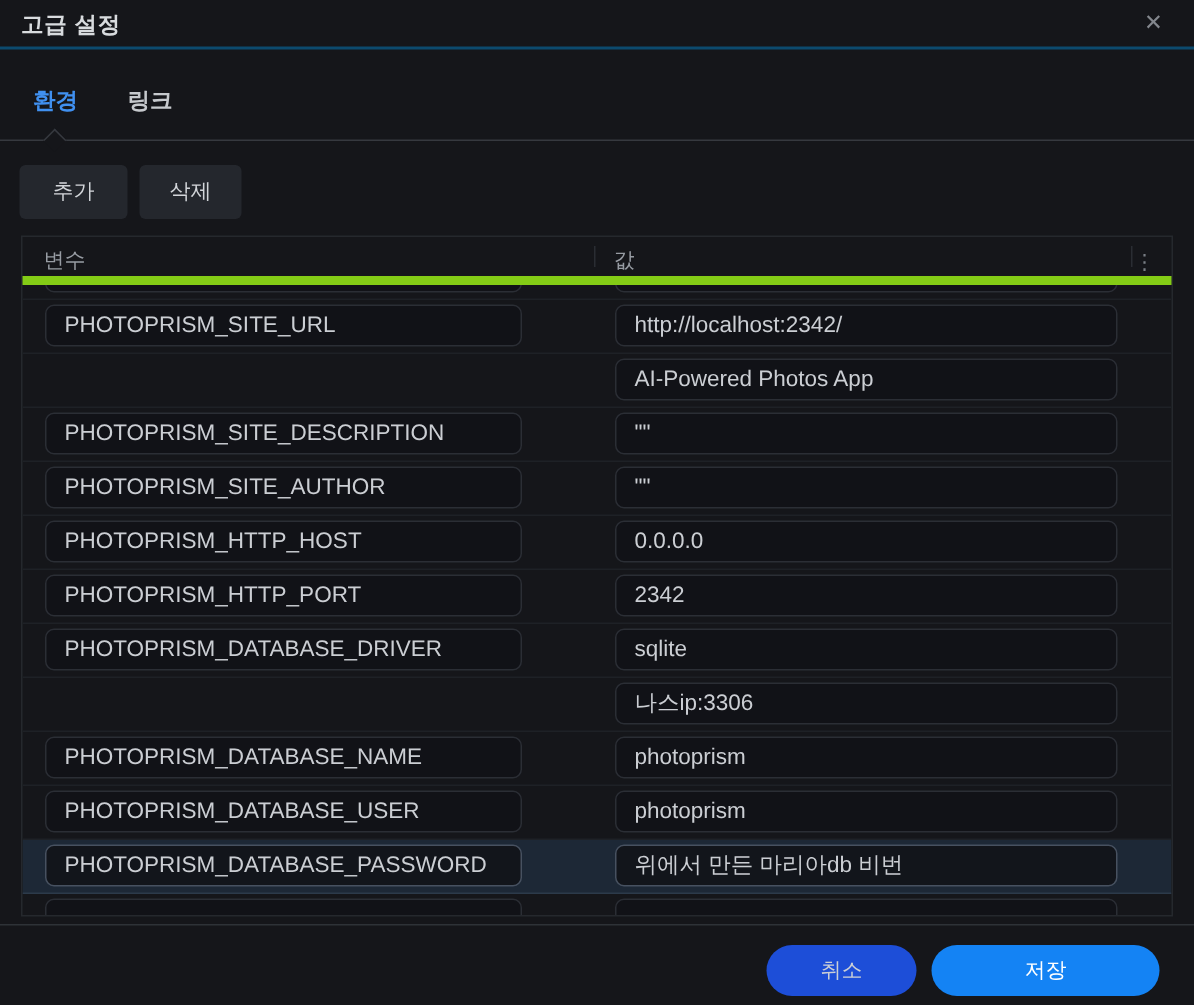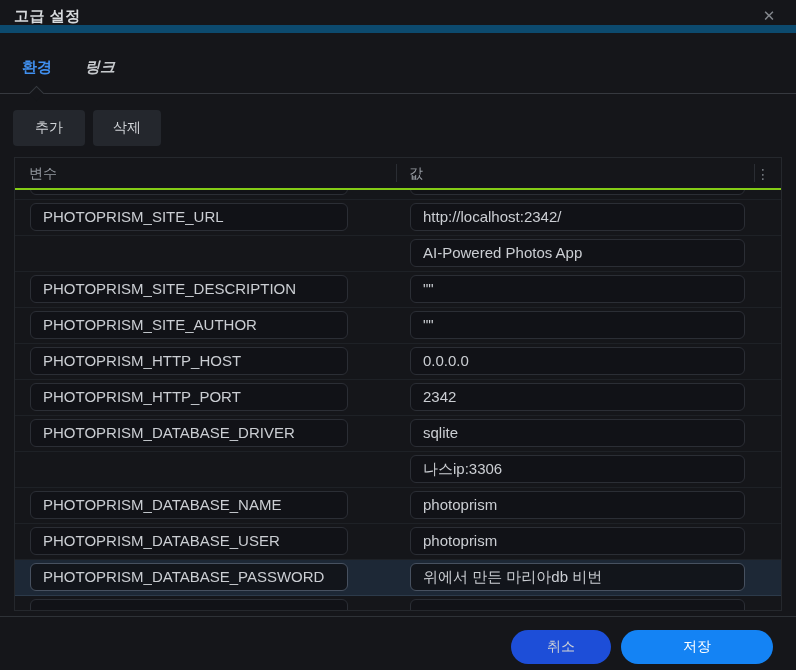--- a/index.html
+++ b/index.html
@@ -2,41 +2,41 @@
 <html style="--accent-blue: #1483f4; --tab-active: #4090f0; --tab-line: #36393f; --selected-row-bg: #1d2836;"><head>
 <meta charset="utf-8">
 <style>
   html,body{margin:0;padding:0;background:#0d0e11;}
   *{box-sizing:border-box;font-family:"Liberation Sans","DejaVu Sans",sans-serif;}
   .dialog{
     position:relative;width:796px;height:670px;background:#15161a;overflow:hidden;
     color:#cbced3;
   }
   
-  .titlebar{position:absolute;top:0;left:0;right:0;height:33px;border-bottom:8px solid #0c4a6e;}
+  .titlebar{position:absolute;top:0;left:0;right:0;height:33px;border-bottom:2px solid #0c4a6e;}
   .title{position:absolute;left:14px;top:7px;font-size:15px;font-weight:700;color:#d8dbde;letter-spacing:.5px;}
   .close-btn{position:absolute;right:16px;top:5px;width:22px;height:22px;line-height:22px;text-align:center;
     font-size:15px;font-weight:700;color:#83878d;cursor:pointer;background:none;border:none;padding:0;}
   
   .tabs{position:absolute;top:35px;left:0;right:0;height:59px;border-bottom:1px solid var(--tab-line,#36393f);}
   .tab{position:absolute;bottom:16px;font-size:15px;font-weight:700;color:#c6c9cd;cursor:pointer;background:none;border:none;padding:0;}
   .tab.active{color:var(--tab-active,#4090f0);}
   .tab-env{left:22px;}
-  .tab-link{left:85px;font-style:italic;}
+  .tab-link{left:85px;}
   .tab-caret{position:absolute;bottom:-6px;left:31px;width:11px;height:11px;background:#15161a;
     border-top:1px solid var(--tab-line,#36393f);border-left:1px solid var(--tab-line,#36393f);
     transform:rotate(45deg);}
   
   .toolbar-btn{position:absolute;top:110px;height:36px;background:#24272d;border:none;border-radius:4px;
     color:#d2d5d9;font-size:14px;cursor:pointer;padding:0;font-family:Liberation Mono, monospace;}
   .btn-add{left:13px;width:72px;}
   .btn-del{left:93px;width:68px;}
   
   .table{position:absolute;left:14px;top:157px;width:768px;height:454px;border:1px solid #25282d;}
-  .thead{position:relative;height:32px;border-bottom:2px solid #84cc16;}
+  .thead{position:relative;height:32px;border-bottom:6px solid #84cc16;}
   .col-label{position:absolute;top:7px;font-size:14px;color:#979ca3;}
   .col-var-label{left:14px;}
   .col-val-label{left:394px;}
   .col-div{position:absolute;top:6px;bottom:6px;width:1px;background:#2a2d33;}
   .col-div-1{left:381px;}
   .col-div-2{left:739px;}
   .menu-dots{position:absolute;right:11px;top:6px;font-size:14px;color:#787d84;cursor:pointer;background:none;border:none;padding:0;line-height:20px;}
   .tbody{position:relative;height:420px;overflow:hidden;}
   .row{position:relative;height:36px;border-bottom:1px solid #1e2126;}
   .row.partial-top{margin-top:-26px;}

